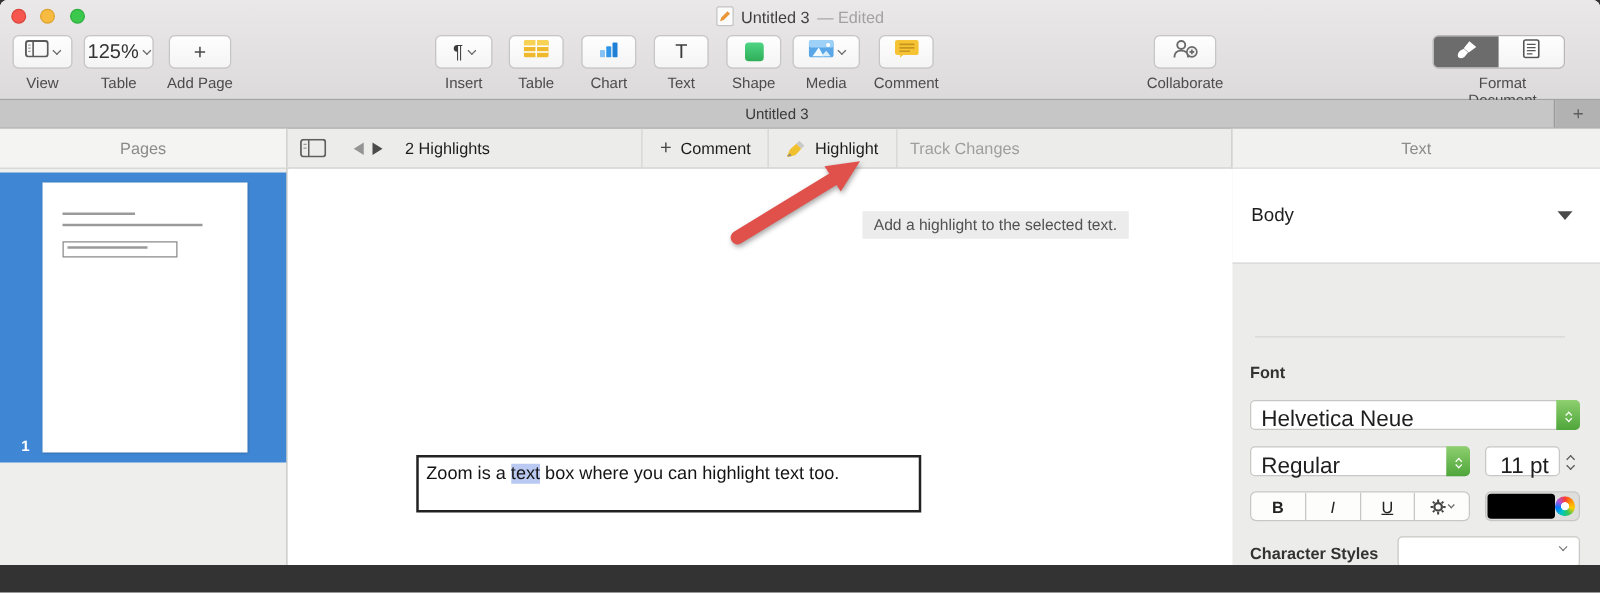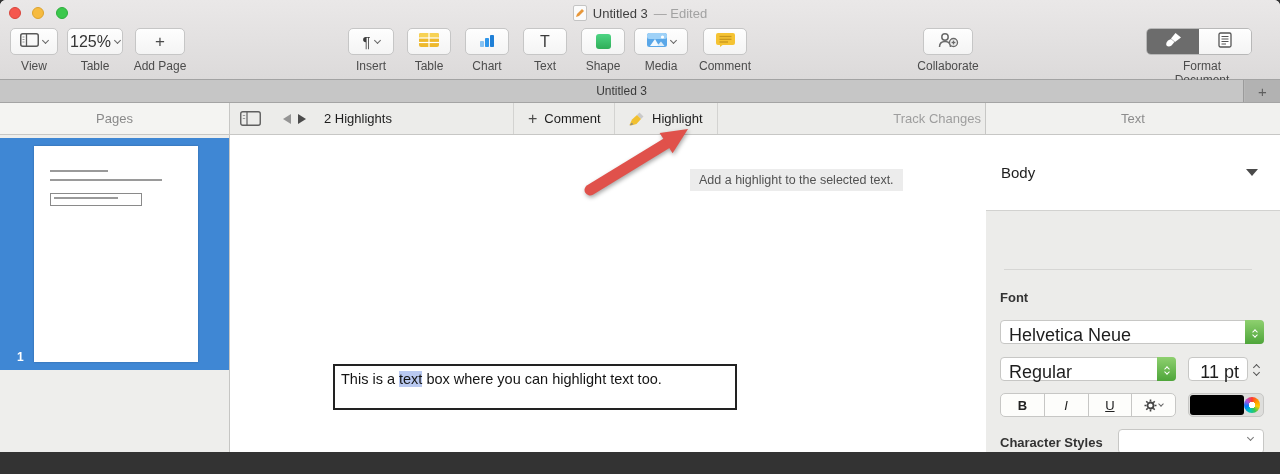--- a/index.html
+++ b/index.html
@@ -357,21 +357,21 @@
             <path d="M9 3 L11.5 0.5 L15.5 4.5 L13 7 Z" fill="#c9c9c9"></path>
             <path d="M1.5 13 L4 7.5 L9 3 L13 7 L8.5 12 L3 13.5 Z" fill="#f1c02f"></path>
             <path d="M1.5 13.4 L3.8 10.8 L5.4 12.3 Z" fill="#8a8a8a"></path>
           </svg>
       </span>
       <span class="ctx-text">Highlight</span>
     </div>
 
     <div class="ctx-div" style="left:717px"></div>
 
-    <div class="ctx-group" style="left:728px;width:253px;justify-content:flex-end">
+    <div class="ctx-group" style="left:728px;width:253px;">
       <span class="ctx-muted">Track Changes</span>
     </div>
 
     <div class="ctx-insp">
       <span>Text</span>
     </div>
   </div>
 
   <div class="sidebar">
     <div class="thumb-sel">
@@ -394,21 +394,21 @@
     </svg>
 
     <div class="tooltip">
       <span>Add a highlight to the selected text.</span>
     </div>
 
 
 
     <div class="textbox">
       <div class="inner">
-        <span>This is a </span><span class="hl-blue">text</span><span> box where you can highlight text too.</span>
+        <span>Zoom is a </span><span class="hl-blue">text</span><span> box where you can highlight text too.</span>
       </div>
     </div>
   </div>
 
   <div class="insp">
 
     <div class="insp-body">
       <span class="label">Body</span>
       <span class="disc-tri"></span>
     </div>

